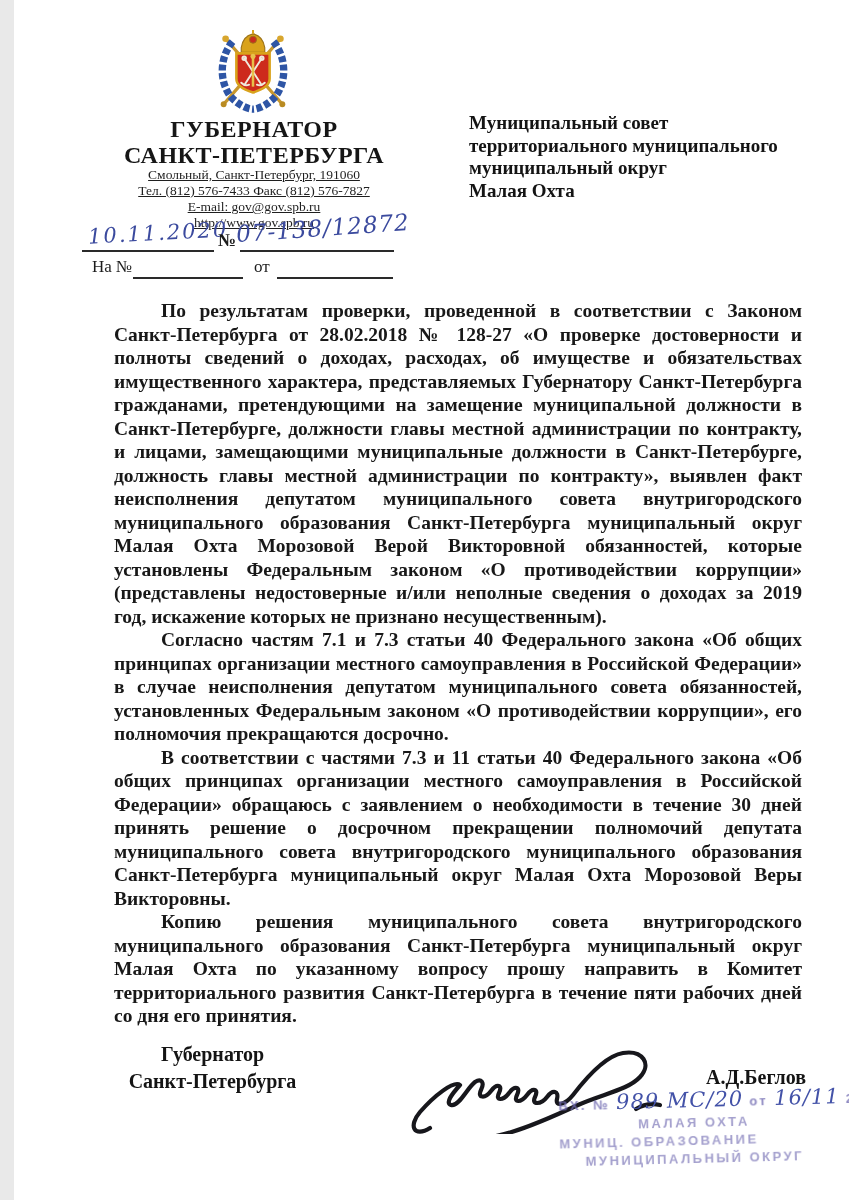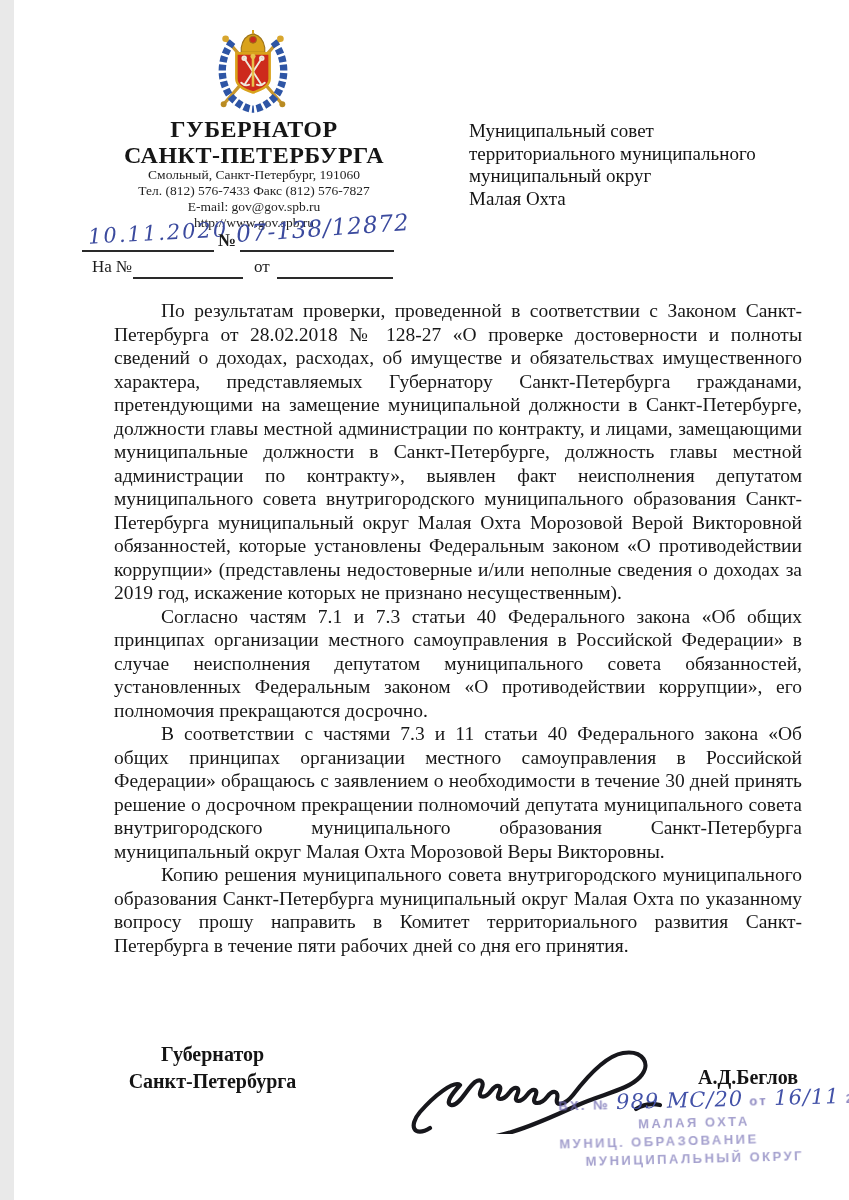--- a/index.html
+++ b/index.html
@@ -4,44 +4,44 @@
 <style>
   html,body{margin:0;padding:0;background:#e9e9e9;}
   .page{position:relative;width:849px;height:1200px;background:#ffffff;overflow:hidden;
         font-family:"Liberation Serif", serif;color:#1c1c1c;margin-left:14px;}
   .edge{position:absolute;right:4px;top:30px;bottom:0;width:2px;background:#e2e2e2;}
   
   .crest{position:absolute;left:190px;top:26px;}
   .lh-title{position:absolute;left:55px;top:116px;width:370px;text-align:center;
             font-weight:bold;font-size:24px;line-height:26px;letter-spacing:.5px;color:#161616;}
   .lh-contacts{position:absolute;left:55px;top:167px;width:370px;text-align:center;
-               font-size:13.5px;line-height:16px;color:#1f1f1f;}
+               font-size:13.5px;line-height:16px;color:#1f1f1f;text-decoration:underline;}
   
   .hand{font-style:italic;color:#3b4a9e;font-family:"DejaVu Serif", serif;}
   .hand-date{position:absolute;left:74px;top:221px;font-size:21px;transform:rotate(-3deg);letter-spacing:2px;}
   .hand-num{position:absolute;left:222px;top:215px;font-size:23px;transform:rotate(-4deg);letter-spacing:1px;}
   .rule{position:absolute;height:2px;background:#2a2a2a;}
   .r1{left:68px;top:250px;width:132px;}
   .r2{left:226px;top:250px;width:154px;}
   .r3{left:119px;top:277px;width:110px;}
   .r4{left:263px;top:277px;width:116px;}
   .no-sign{position:absolute;left:204px;top:230px;font-size:18px;font-weight:bold;}
   .na-no{position:absolute;left:78px;top:257px;font-size:17px;}
   .ot-lbl{position:absolute;left:240px;top:257px;font-size:17px;}
   
-  .recipient{position:absolute;left:455px;top:120px;width:350px;font-weight:normal;
+  .recipient{position:absolute;left:455px;top:112px;width:350px;font-weight:bold;
              font-size:19px;line-height:22.6px;color:#141414;}
   
   .body{position:absolute;left:100px;top:299px;width:688px;font-size:19.5px;
-        line-height:23.5px;text-align:justify;color:#181818;}
+        line-height:23.5px;text-align:justify;color:#181818;font-weight:bold;}
   .body p{margin:0;text-indent:47px;}
   
   .sig-role{position:absolute;left:96px;top:1041px;width:205px;text-align:center;
             font-weight:bold;font-size:20px;line-height:27px;color:#141414;}
-  .sig-name{position:absolute;left:676px;top:1066px;width:116px;text-align:center;
+  .sig-name{position:absolute;left:676px;top:1066px;width:116px;text-align:right;
             font-weight:bold;font-size:20px;color:#141414;}
   .sig-svg{position:absolute;left:386px;top:1022px;}
   
   .stamp{position:absolute;left:545px;top:1088px;width:270px;transform:rotate(-1.5deg);}
   .st{color:rgba(112,106,178,.8);font-family:"Liberation Sans", sans-serif;
       font-weight:bold;font-size:13px;letter-spacing:2.5px;filter:blur(.4px);}
   .stamp-row1{display:flex;align-items:baseline;gap:6px;white-space:nowrap;}
   .sh{font-style:italic;color:#4352a8;font-family:"DejaVu Serif", serif;font-size:21px;letter-spacing:1px;}
   .st-line{margin-top:3px;filter:blur(.6px);opacity:.8;}
   .st-c{text-align:center;}

